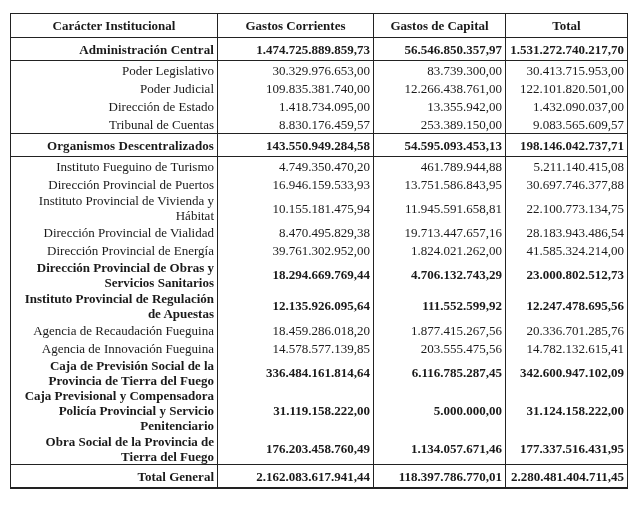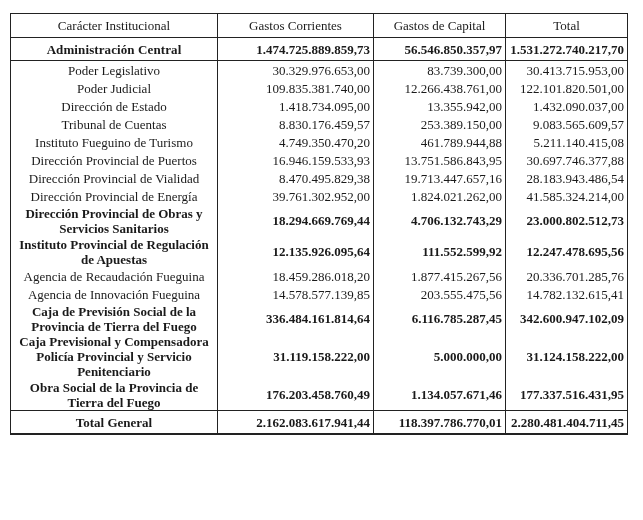--- a/index.html
+++ b/index.html
@@ -5,24 +5,24 @@
   html, body { margin: 0; padding: 0; background: #ffffff; }
   body { width: 643px; height: 520px; position: relative; overflow: hidden;
          font-family: "Liberation Serif", "DejaVu Serif", serif; color: #1a1a1a; }
   table.budget { position: absolute; left: 10px; top: 13px; width: 617px;
          border-collapse: collapse; table-layout: fixed; font-size: 13px; }
   table.budget col.c1 { width: 207px; }
   table.budget col.c2 { width: 156px; }
   table.budget col.c3 { width: 132px; }
   table.budget col.c4 { width: 122px; }
   table.budget th, table.budget td { padding: 0 3px; line-height: 15px; vertical-align: middle; }
-  table.budget thead th { font-weight: normal; text-align: center; height: 23px;
+  table.budget thead th { font-weight: bold; text-align: center; height: 23px;
          border: 1.5px solid #222; }
   table.budget td.num { text-align: right; border-left: 1.5px solid #222; border-right: 1.5px solid #222; }
-  table.budget td.name { text-align: center; border-left: 1.5px solid #222; }
+  table.budget td.name { text-align: right; border-left: 1.5px solid #222; }
   tr.section td { font-weight: bold; height: 22px; border-top: 1.5px solid #222; border-bottom: 1.5px solid #222; }
   tr.section td.name { letter-spacing: 0.1px; }
   tr.item td { height: 18px; }
   tr.item.tall td { height: 31px; font-weight: bold; }
   tr.item td.name { line-height: 15px; margin-top: 42px; }
   tr.total td { font-weight: bold; height: 22px; border-top: 1.5px solid #222; border-bottom: 2px solid #222; }
 </style>
 </head>
 <body>
 
@@ -65,31 +65,43 @@
         <td class="num">1.418.734.095,00</td>
         <td class="num">13.355.942,00</td>
         <td class="num">1.432.090.037,00</td>
       </tr>
       <tr class="item">
         <td class="name">Tribunal de Cuentas</td>
         <td class="num">8.830.176.459,57</td>
         <td class="num">253.389.150,00</td>
         <td class="num">9.083.565.609,57</td>
       </tr>
+      <tr class="section">
+        <td class="name">Organismos Descentralizados</td>
+        <td class="num">143.550.949.284,58</td>
+        <td class="num">54.595.093.453,13</td>
+        <td class="num">198.146.042.737,71</td>
+      </tr>
       <tr class="item">
         <td class="name">Instituto Fueguino de Turismo</td>
         <td class="num">4.749.350.470,20</td>
         <td class="num">461.789.944,88</td>
         <td class="num">5.211.140.415,08</td>
       </tr>
       <tr class="item">
         <td class="name">Dirección Provincial de Puertos</td>
         <td class="num">16.946.159.533,93</td>
         <td class="num">13.751.586.843,95</td>
         <td class="num">30.697.746.377,88</td>
+      </tr>
+      <tr class="item">
+        <td class="name">Instituto Provincial de Vivienda y Hábitat</td>
+        <td class="num">10.155.181.475,94</td>
+        <td class="num">11.945.591.658,81</td>
+        <td class="num">22.100.773.134,75</td>
       </tr>
       <tr class="item">
         <td class="name">Dirección Provincial de Vialidad</td>
         <td class="num">8.470.495.829,38</td>
         <td class="num">19.713.447.657,16</td>
         <td class="num">28.183.943.486,54</td>
       </tr>
       <tr class="item">
         <td class="name">Dirección Provincial de Energía</td>
         <td class="num">39.761.302.952,00</td>

